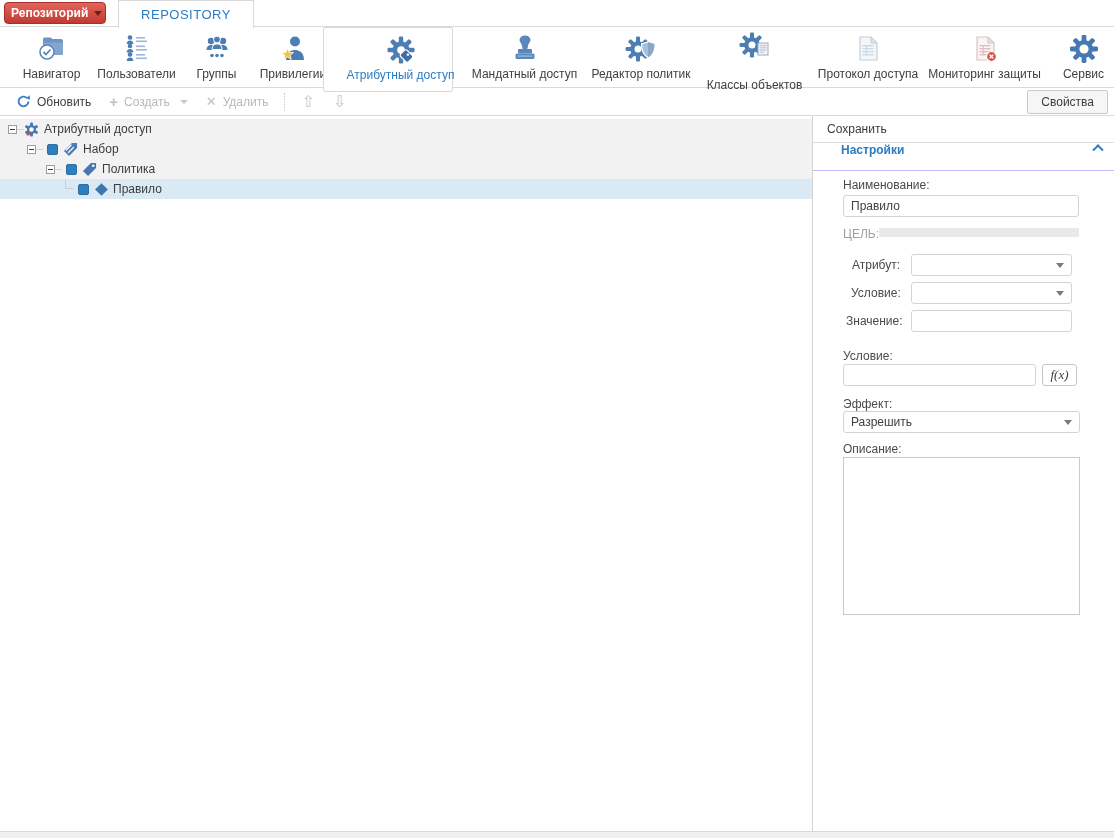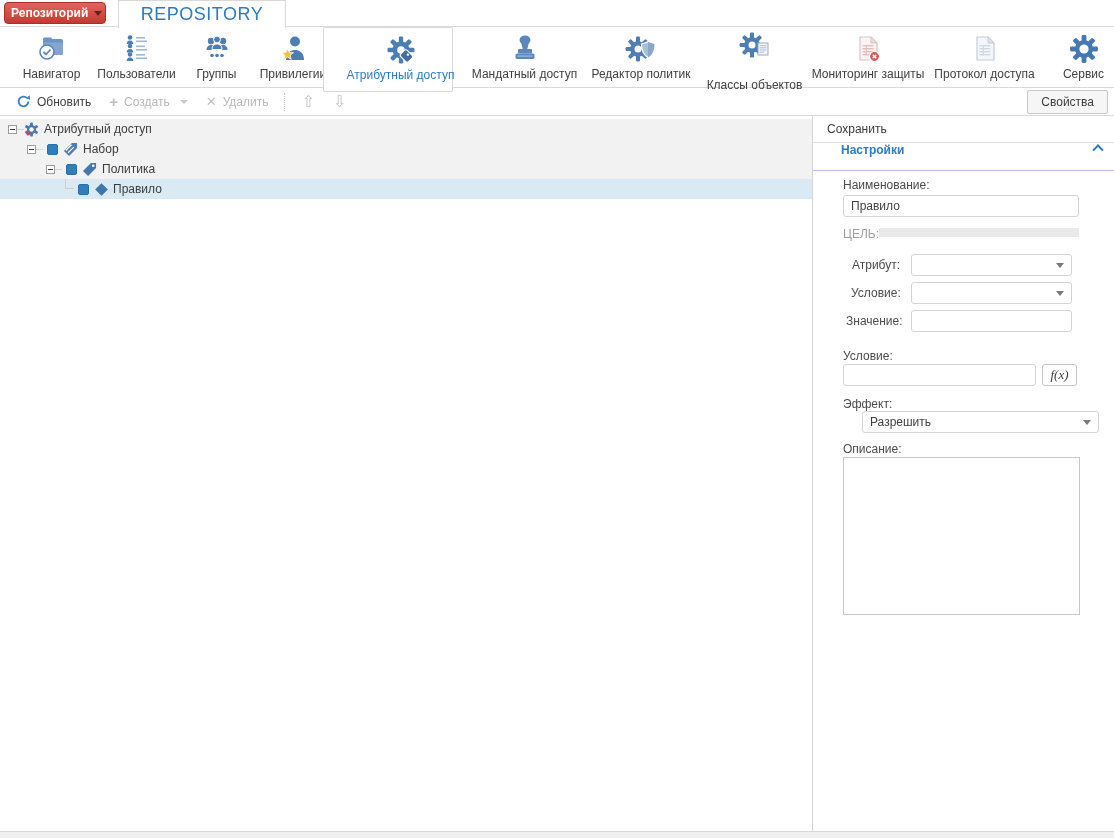--- a/index.html
+++ b/index.html
@@ -9,23 +9,23 @@
 
   
   .tabstrip { position:relative; height:27px; background:#fff; border-bottom:1px solid #d9d9d9; z-index:6; }
   .repo-btn { position:absolute; left:4px; top:2px; width:102px; height:22px;
     background:linear-gradient(#e2635b,#c23b32); border:1px solid #a82f27; border-radius:4px;
     color:#fff; font-weight:bold; display:flex; align-items:center; cursor:pointer; }
   .repo-btn .lbl { flex:1; text-align:center; padding-left:6px; }
   .repo-btn .split { width:1px; height:16px; background:rgba(90,12,8,.45); margin-right:6px; }
   .repo-btn .arr { width:0; height:0; border-left:4px solid transparent; border-right:4px solid transparent;
     border-top:5px solid #701d17; margin-right:7px; }
-  .tab { position:absolute; left:118px; top:0; width:168px; height:28px; background:#fff;
+  .tab { position:absolute; left:118px; top:0; width:136px; height:28px; background:#fff;
     border:1px solid #d9d9d9; border-bottom:none; color:#2b7cc2; letter-spacing:.5px;
-    display:flex; align-items:center; justify-content:center; font-size:18px; }
+    display:flex; align-items:center; justify-content:center; font-size:13px; }
 
   
   .ribbon { position:relative; height:61px; background:#fff; border-bottom:1px solid #d9d9d9;
     display:flex; align-items:flex-start; z-index:2; }
   .ritem { height:60px; padding-top:3px; display:flex; flex-direction:column; align-items:center;
     justify-content:flex-start; cursor:pointer;padding-left:25px; }
   .ritem .icn-box { height:37px; display:flex; align-items:center; justify-content:center; }
   .ritem .rlabel { font-size:12px; color:#404040; white-space:nowrap; }
   .ritem.sel { border:1px solid #d9d9d9; border-radius:2px; background:#fff; position:relative; z-index:10;
     height:65px; margin-bottom:-5px; }
@@ -271,51 +271,51 @@
             <rect x="1.6" y="5.6" width="4.5" height="1.2" fill="#b9c8da"></rect>
           </g>
         </svg>
       </span>
       <span class="rlabel">Классы объектов</span>
     </div>
 
     <div class="ritem">
       <span class="icn-box">
         <svg width="32" height="32" viewBox="0 0 32 32">
+          <path d="M8 4 H19 L25 10 V27 H8 Z" fill="#f4f7fa" stroke="#c3cdd8" stroke-width="1.2"></path>
+          <path d="M19 4 L25 10 H19 Z" fill="#dce4ec" stroke="#c3cdd8" stroke-width="1"></path>
+          <g fill="#ccd9e6">
+            <rect x="10.5" y="12" width="11" height="1.4"></rect>
+              <rect x="10.5" y="15" width="11" height="1.4"></rect>
+            <rect x="10.5" y="18" width="11" height="1.4"></rect>
+              <rect x="10.5" y="21" width="11" height="1.4"></rect>
+          </g>
+          <rect x="13.8" y="12" width="1.2" height="10.4" fill="#ccd9e6"></rect>
+        </svg>
+      </span>
+      <span class="rlabel">Протокол доступа</span>
+    </div>
+
+    <div class="ritem">
+      <span class="icn-box">
+        <svg width="32" height="32" viewBox="0 0 32 32">
           <path d="M8 4 H19 L25 10 V27 H8 Z" fill="#faf4f4" stroke="#d8c3c3" stroke-width="1.2"></path>
           <path d="M19 4 L25 10 H19 Z" fill="#ecdcdc" stroke="#d8c3c3" stroke-width="1"></path>
           <g fill="#e7bcbc">
             <rect x="10.5" y="12" width="11" height="1.4"></rect>
               <rect x="10.5" y="15" width="11" height="1.4"></rect>
             <rect x="10.5" y="18" width="11" height="1.4"></rect>
               <rect x="10.5" y="21" width="11" height="1.4"></rect>
           </g>
           <rect x="13.8" y="12" width="1.2" height="10.4" fill="#e7bcbc"></rect>
           <circle cx="22.5" cy="23.5" r="5" fill="#d9534f" stroke="#fff" stroke-width="1.2"></circle>
           <path d="M20.7 21.7 l3.6 3.6 M24.3 21.7 l-3.6 3.6" stroke="#fff" stroke-width="1.5"></path>
         </svg>
       </span>
       <span class="rlabel">Мониторинг защиты</span>
-    </div>
-
-    <div class="ritem">
-      <span class="icn-box">
-        <svg width="32" height="32" viewBox="0 0 32 32">
-          <path d="M8 4 H19 L25 10 V27 H8 Z" fill="#f4f7fa" stroke="#c3cdd8" stroke-width="1.2"></path>
-          <path d="M19 4 L25 10 H19 Z" fill="#dce4ec" stroke="#c3cdd8" stroke-width="1"></path>
-          <g fill="#ccd9e6">
-            <rect x="10.5" y="12" width="11" height="1.4"></rect>
-              <rect x="10.5" y="15" width="11" height="1.4"></rect>
-            <rect x="10.5" y="18" width="11" height="1.4"></rect>
-              <rect x="10.5" y="21" width="11" height="1.4"></rect>
-          </g>
-          <rect x="13.8" y="12" width="1.2" height="10.4" fill="#ccd9e6"></rect>
-        </svg>
-      </span>
-      <span class="rlabel">Протокол доступа</span>
     </div>
 
     <div class="ritem">
       <span class="icn-box">
         <svg width="32" height="32" viewBox="-16 -16 32 32">
           <g fill="#4679b3">
             <rect x="-2.4" y="-14" width="4.8" height="9.5" rx="1.4"></rect>
             <rect x="-2.4" y="-14" width="4.8" height="9.5" rx="1.4" transform="rotate(45)"></rect>
             <rect x="-2.4" y="-14" width="4.8" height="9.5" rx="1.4" transform="rotate(90)"></rect>
             <rect x="-2.4" y="-14" width="4.8" height="9.5" rx="1.4" transform="rotate(135)"></rect>
@@ -447,21 +447,21 @@
       <span class="flabel" style="left:33px; top:198px;">Значение:</span>
       <input class="fin" style="left: 98px; top: 194px; width: 161px;" value="">
 
       <span class="flabel" style="left:30px; top:233px;">Условие:</span>
       <input class="fin" style="left: 30px; top: 248px; width: 193px;" value="">
       <button class="fx-btn" style="left:229px; top:248px;">
         <span>f(x)</span>
       </button>
 
       <span class="flabel" style="left:30px; top:281px;">Эффект:</span>
-      <div class="combo" style="left:30px; top:295px; width:237px;margin-left:19px;">
+      <div class="combo" style="left:30px; top:295px; width:237px;">
         <span>Разрешить</span>
         <span class="carr"></span>
       </div>
 
       <span class="flabel" style="left:30px; top:326px;">Описание:</span>
       <textarea class="desc-ta" style="left: 30px; top: 341px; width: 237px; height: 158px;"></textarea>
 
     </div>
   </div>
 

